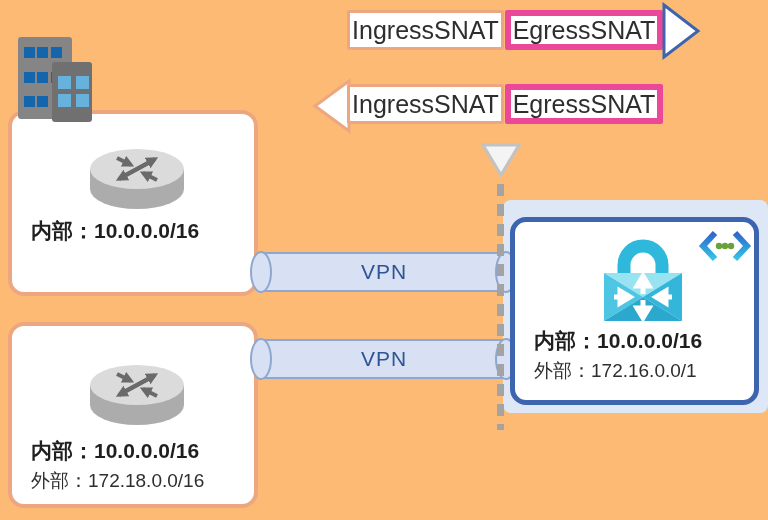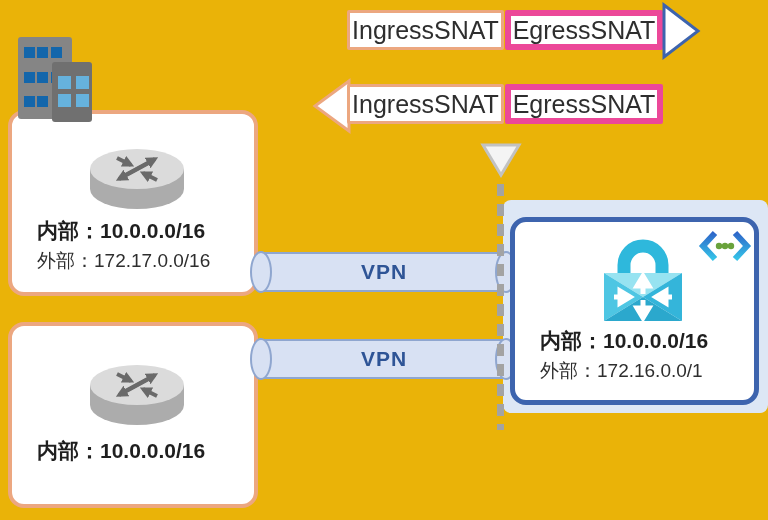--- a/index.html
+++ b/index.html
@@ -1,20 +1,20 @@
 <!DOCTYPE html>
 <html><head>
 <meta charset="utf-8">
 <style>
   * { margin: 0; padding: 0; box-sizing: border-box; }
   html, body { background: #ffffff; }
   body { font-family: "Liberation Sans", sans-serif; }
   .canvas {
     position: relative; width: 768px; height: 520px;
-    background: #eab308; overflow: hidden;
+    background: #fdba74; overflow: hidden;
   }
 
   
   .tag {
     position: absolute; height: 40px;
     display: flex; align-items: center; justify-content: center;
     background: #ffffff; font-size: 25px; color: #2e2e2e;
     letter-spacing: 0px; white-space: nowrap; border-radius: 2px;
   }
   .tag.orange { border: 3px solid #ECA780; }
@@ -28,32 +28,32 @@
   }
   .hub-backdrop {
     position: absolute; left: 503px; top: 200px; width: 265px; height: 213px;
     background: #DDE7F5; border-radius: 8px; z-index: 1;
   }
   .hub-box {
     position: absolute; left: 510px; top: 217px; width: 249px; height: 188px;
     border: 5px solid #3D64AE; border-radius: 16px; background: #ffffff;
     z-index: 5;
   }
-  .addr-block { position: absolute; left: 25px; }
+  .addr-block { position: absolute; left: 19px; }
   .addr-internal { font-size: 21px; font-weight: 700; color: #1f1f1f; line-height: 30px; white-space: nowrap; }
   .addr-external { font-size: 19px; font-weight: 400; color: #2e2e2e; line-height: 29px; white-space: nowrap; }
 
   .router-wrap { position: absolute; left: 75px; top: 30px; }
   .site-box .addr-block { top: 102px; }
 
   
   .tube { position: absolute; width: 270px; height: 44px; z-index: 3; }
   .tube .label {
     position: absolute; inset: 0; display: flex; align-items: center; justify-content: center;
-    font-size: 21px; font-weight: 700; color: #2E5496; letter-spacing: 1px;
+    font-size: 21px; font-weight: 400; color: #2E5496; letter-spacing: 1px;
   }
 
   
   .dash-line {
     position: absolute; left: 497px; top: 184px; width: 7px; height: 246px;
     background: repeating-linear-gradient(180deg, #A3A3A3 0 12px, transparent 12px 20px);
     z-index: 4;
   }
   .tri-marker { position: absolute; left: 480px; top: 141px; z-index: 4; }
 
@@ -113,40 +113,40 @@
         <g stroke="#6A6A6A" stroke-width="4" fill="none">
           <line x1="33" y1="34" x2="68" y2="15" marker-end="url(#ah)"></line>
           <line x1="67" y1="16" x2="32" y2="35" marker-end="url(#ah)"></line>
           <line x1="30" y1="14" x2="44" y2="21" marker-end="url(#ah)"></line>
           <line x1="70" y1="36" x2="56" y2="29" marker-end="url(#ah)"></line>
         </g>
       </svg>
     </div>
     <div class="addr-block">
       <div class="addr-internal">内部：10.0.0.0/16</div>
-      <div class="addr-external">外部：172.17.0.0/16</div>
     </div>
   </div>
 
   <div class="site-box" style="left:8px; top:322px;">
     <div class="router-wrap" style="top:34px;">
       <svg width="100" height="70" viewBox="0 0 100 70">
         <ellipse cx="50" cy="45" rx="47" ry="20" fill="#ACACAC"></ellipse>
         <rect x="3" y="25" width="94" height="20" fill="#ACACAC"></rect>
         <ellipse cx="50" cy="25" rx="47" ry="20" fill="#DBDBDB"></ellipse>
         <g stroke="#6A6A6A" stroke-width="4" fill="none">
           <line x1="33" y1="34" x2="68" y2="15" marker-end="url(#ah)"></line>
           <line x1="67" y1="16" x2="32" y2="35" marker-end="url(#ah)"></line>
           <line x1="30" y1="14" x2="44" y2="21" marker-end="url(#ah)"></line>
           <line x1="70" y1="36" x2="56" y2="29" marker-end="url(#ah)"></line>
         </g>
       </svg>
     </div>
     <div class="addr-block" style="top:110px;">
       <div class="addr-internal">内部：10.0.0.0/16</div>
+      <div class="addr-external">外部：172.18.0.0/16</div>
     </div>
   </div>
 
   <div class="hub-backdrop"></div>
 
   <div class="tube" style="left:249px; top:250px;">
     <svg width="270" height="44" viewBox="0 0 270 44">
       <rect x="12" y="2" width="245" height="40" fill="#D8E1F3"></rect>
       <path d="M12 3 H257 M12 41 H257" stroke="#8FA6CF" stroke-width="2" fill="none"></path>
       <ellipse cx="257" cy="22" rx="10" ry="20" fill="#D8E1F3" stroke="#8FA6CF" stroke-width="2"></ellipse>

